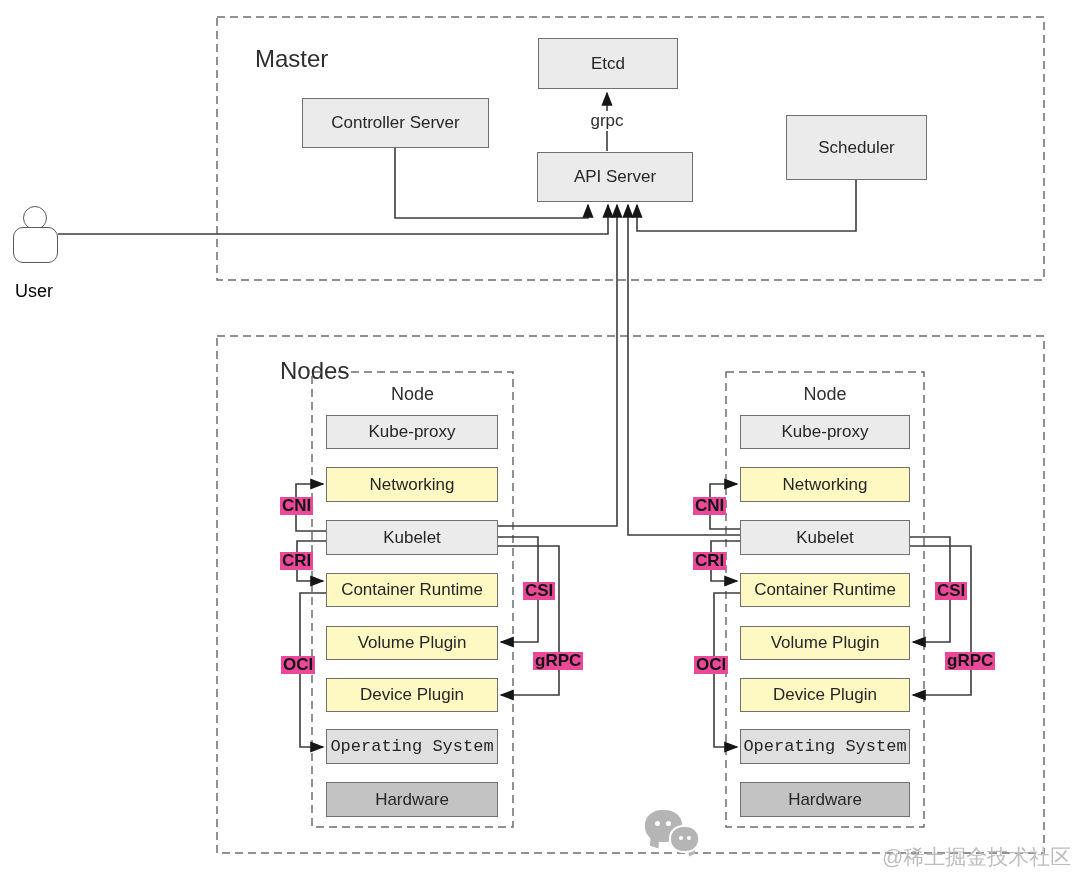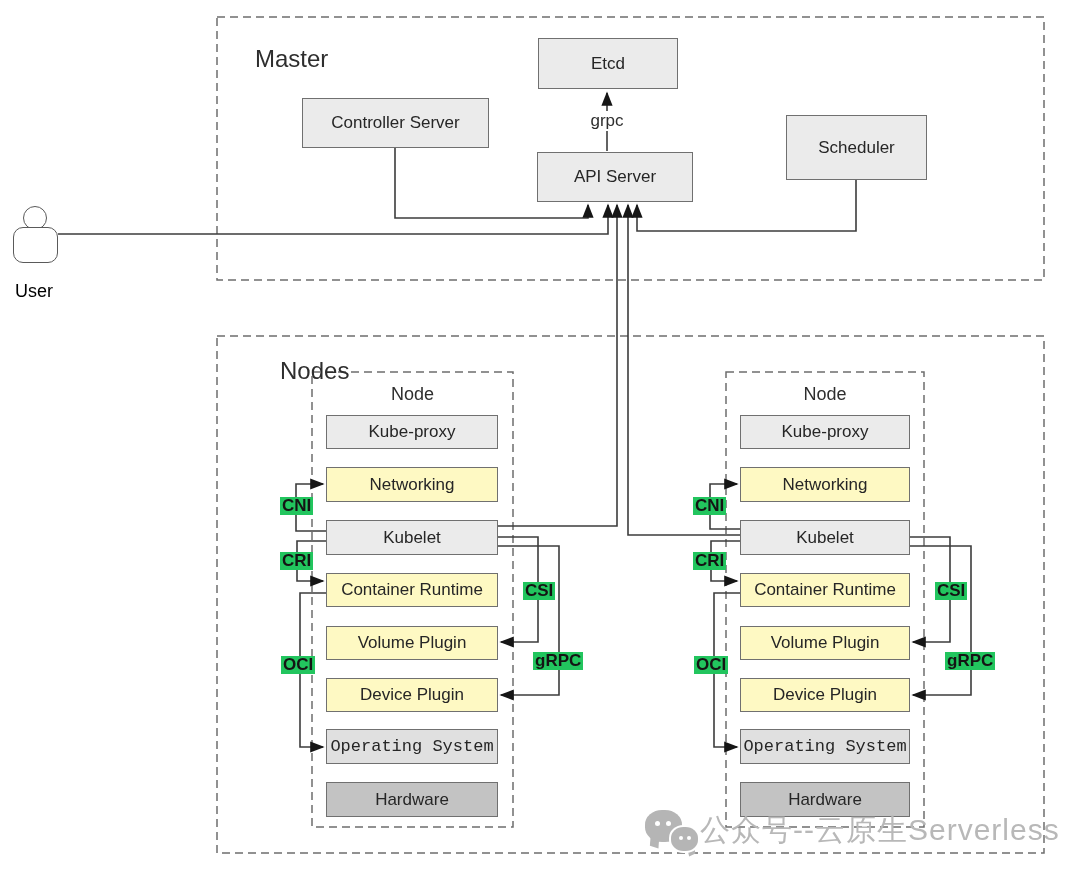--- a/index.html
+++ b/index.html
@@ -13,21 +13,21 @@
   .box{
     position:absolute;display:flex;align-items:center;justify-content:center;
     border:1.4px solid #707070;background:#ebebeb;font-size:17px;color:#262626;
     white-space:nowrap;box-sizing:border-box;
   }
   .box.white{background:#fef9c3;text-align:center;}
   .box.mid{background:#e0e0e0;font-family:Liberation Mono, monospace;}
   .box.dark{background:#c3c3c3;}
   .iface{
     position:absolute;font-weight:bold;font-size:17px;color:#141414;
-    background:#22c55e;padding:0 2px;white-space:nowrap;line-height:1.05;
+    background:#ec4899;padding:0 2px;white-space:nowrap;line-height:1.05;
   }
   .grpc-lbl{
     position:absolute;left:585px;top:111px;width:44px;text-align:center;
     font-size:17px;color:#2e2e2e;background:#ffffff;
   }
   
   .user-head{position:absolute;left:23px;top:206px;width:24px;height:24px;border-radius:50%;
     border:1.6px solid #5a5a5a;background:#ffffff;box-sizing:border-box;}
   .user-body{position:absolute;left:13px;top:227px;width:45px;height:36px;border-radius:10px;
     border:1.6px solid #5a5a5a;background:#ffffff;box-sizing:border-box;}
@@ -130,15 +130,15 @@
   <div class="iface" style="left:693px;top:497px;">CNI</div>
   <div class="iface" style="left:693px;top:552px;">CRI</div>
   <div class="iface" style="left:694px;top:656px;">OCI</div>
   <div class="iface" style="left:935px;top:582px;">CSI</div>
   <div class="iface" style="left:945px;top:652px;">gRPC</div>
 
   <div class="wm-tail1"></div>
   <div class="wm-bubble wm-b1"></div>
   <div class="wm-tail2"></div>
   <div class="wm-bubble wm-b2"></div>
-  <div class="wm-text">公众号--云原生Serverless</div>
+  <div class="wm-credit">@稀土掘金技术社区</div>
 
 </div>
 
 </body></html>

